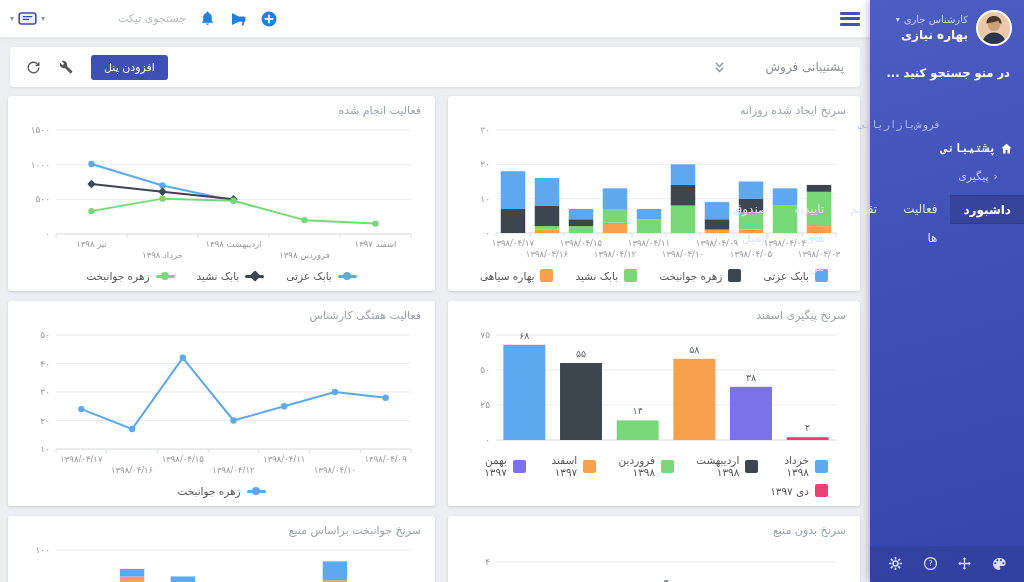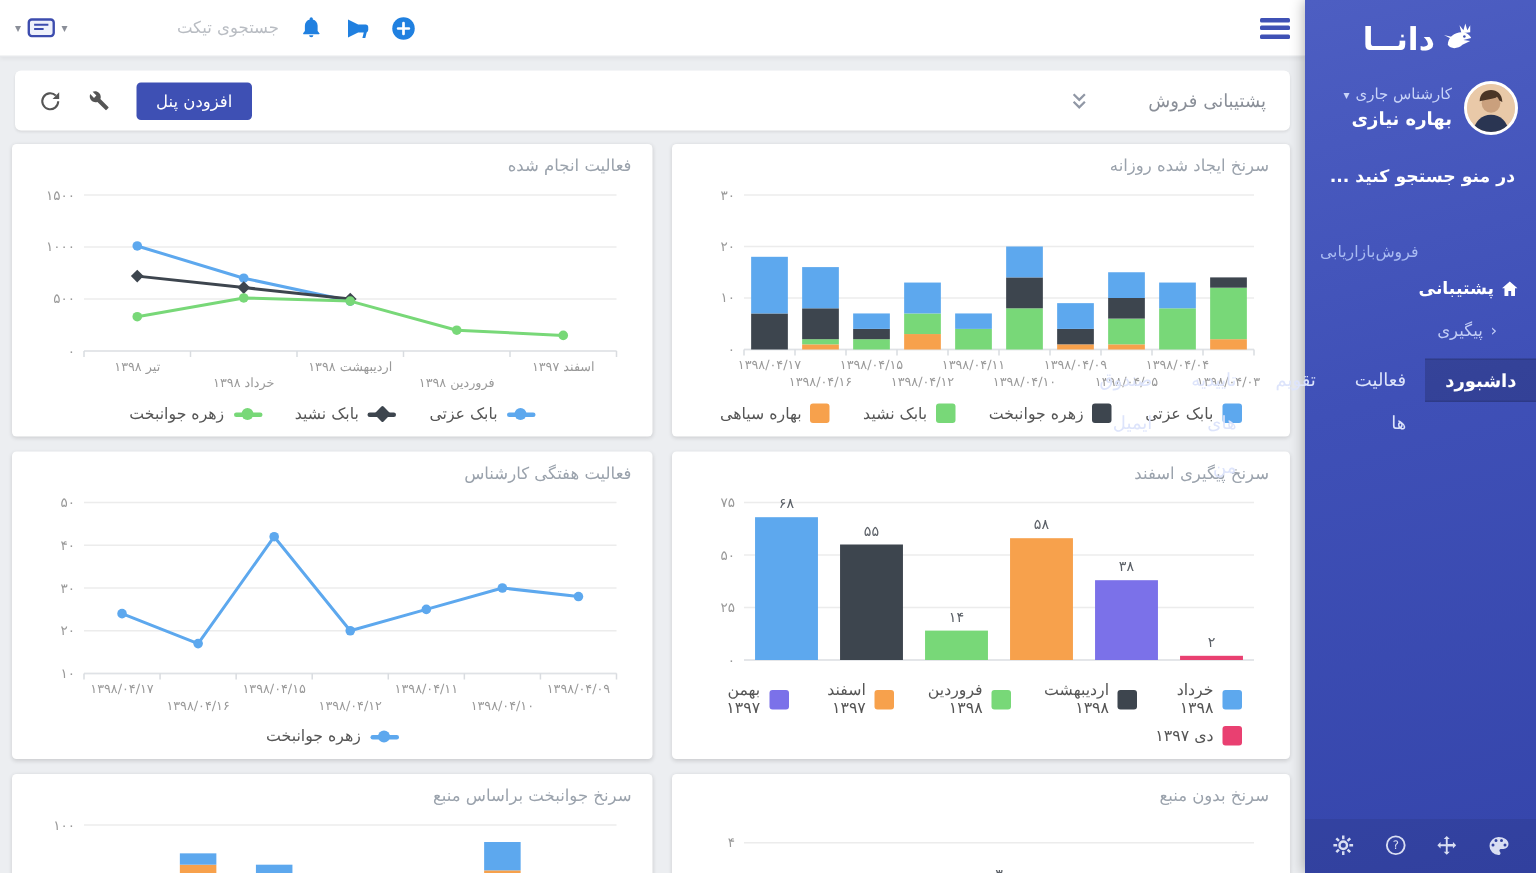--- a/index.html
+++ b/index.html
@@ -14,21 +14,21 @@
   .logo { margin-top: 8px; height: 36px; display: flex; align-items: center; justify-content: center; gap: 3px; }
   .logo-text { font-size: 21px; font-weight: bold; letter-spacing: 1px; }
   .user { margin-top: 10px; display: flex; align-items: center; justify-content: flex-start; padding: 0 12px; gap: 8px; }
   .avatar { width: 36px; height: 36px; border-radius: 50%; border: 2px solid #fff; overflow: hidden; flex: none; background:#e9c9a8; }
   .user-texts { display: flex; flex-direction: column; gap: 3px; }
   .user-role { font-size: 10px; color: #c9d4f8; display: flex; align-items: center; gap: 4px; }
   .caret { font-size: 8px; color: #c9d4f8; }
   .user-name { font-size: 12px; font-weight: bold; color: #fff; }
   .menu-search { margin: 20px 14px 0; font-size: 11.5px; font-weight: bold; color: #fff; text-align: right; cursor: text; }
   .tabs { margin-top: 13px; display: flex; align-items: center; justify-content: space-between; padding: 0 11px; }
-  .tab { font-size: 10.5px; color: #a9bbf2; display: flex; align-items: center; gap: 4px; cursor: pointer; }
+  .tab { font-size: 10.5px; color: #a9bbf2; display: flex; align-items: center; gap: 4px; cursor: pointer; font-family: Liberation Mono, monospace; }
   .tab.active { font-size: 11.5px; font-weight: bold; color: #fff; margin-top: 48px; }
   .back-row { margin-top: 15px; padding: 0 26px 0 14px; font-size: 11px; color: #c3cef7; display: flex; justify-content: flex-start; align-items: center; gap: 5px; cursor: pointer; }
   .back-chevron { font-size: 11px; color: #c3cef7; }
   .nav { margin-top: 12px; display: flex; flex-direction: row; }
   .nav-item { height: 29px; line-height: 29px; padding: 0 13px; font-size: 12px; color: #dde4fb; text-align: right; cursor: pointer; margin-bottom: 1px; }
   .nav-item.active { background: rgba(0,0,0,.17); color: #fff; font-weight: bold;
     border-top: 1px solid rgba(0,0,0,.10); border-bottom: 1px solid rgba(0,0,0,.10); }
   .sidebar-footer { position: absolute; bottom: 0; left: 0; right: 0; height: 36px;
     display: flex; align-items: center; justify-content: space-around; padding: 0 8px; background: rgba(0,0,0,.07); }
   .sfi { width: 16px; height: 16px; display: inline-flex; cursor: pointer; opacity: .92; }
@@ -72,33 +72,20 @@
   .m-line::after { content: ""; position: absolute; left: 50%; top: 50%; width: 8px; height: 8px;
     margin: -4px 0 0 -4px; border-radius: 50%; background: inherit; }
   .m-line.dmd::after { border-radius: 1px; transform: rotate(45deg); }
 </style>
 </head>
 <body>
 
 <div class="app">
 
   <aside class="sidebar">
-    <div class="logo">
-      <span style="display:inline-flex">
-        <svg width="26" height="26" viewBox="0 0 40 40">
-          <g fill="#ffffff">
-            <path d="M22 14 L20 6 L24 11 L26 4 L28 11 L31 6 L31 13 Z"></path>
-            <path d="M8 26 C8 18 15 13 22 13 C27 13 31 16 32 19 L24 21 L31 22 L23 26 C19 30 11 31 8 26 Z"></path>
-            <path d="M4 16 L17 19 L16 22 Z"></path>
-          </g>
-          <circle cx="25" cy="17.5" r="1.3" fill="#3f51b5"></circle>
-        </svg>
-      </span>
-      <span class="logo-text">دانــا</span>
-    </div>
 
     <div class="user">
       <span class="avatar">
         <svg width="32" height="32" viewBox="0 0 36 36">
           <circle cx="18" cy="18" r="18" fill="#e9c9a8"></circle>
           <circle cx="18" cy="14.5" r="7" fill="#caa07d"></circle>
           <path d="M9.5 13 C9.5 7 13.5 4.5 18 4.5 C22.5 4.5 26.5 7.5 26.5 13.5 L24.5 12.5 C24.5 13 23.5 10.5 22.5 9.5 C20.5 11.5 13.5 11.5 9.5 13 Z" fill="#4a3526"></path>
           <path d="M5 36 A13 13 0 0 1 31 36 Z" fill="#2a3552"></path>
         </svg>
       </span>

